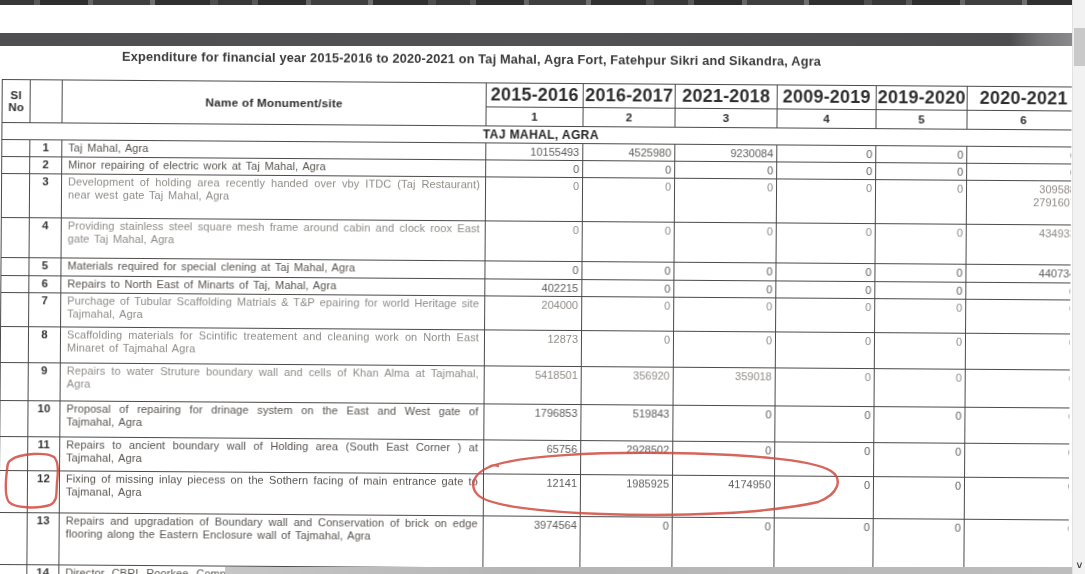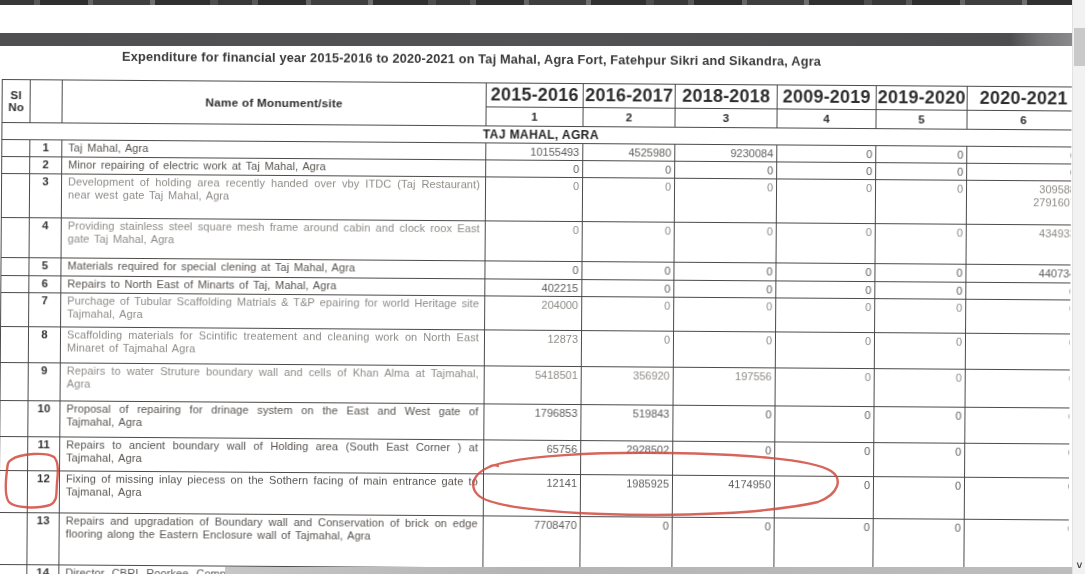--- a/index.html
+++ b/index.html
@@ -109,21 +109,21 @@
         <col style="width:91px">
         <col style="width:113px">
     </colgroup>
     <thead>
       <tr class="year-row">
         <th class="h-si" rowspan="2">SI No</th>
         <th rowspan="2"></th>
         <th class="h-name" rowspan="2">Name of Monument/site</th>
         <th>2015-2016</th>
         <th>2016-2017</th>
-        <th>2018-2018</th>
+        <th>2021-2018</th>
         <th>2009-2019</th>
         <th>2019-2020</th>
         <th>2020-2021</th>
       </tr>
       <tr class="idx-row">
         <th>1</th>
         <th>2</th>
         <th>3</th>
         <th>4</th>
         <th>5</th>
@@ -222,21 +222,21 @@
           <td class="val">0</td>
           <td class="val">0</td>
           <td class="val">0</td>
         </tr>
         <tr class="faint" style="height: 38px;">
           <td class="si"></td>
           <td class="no">9</td>
           <td class="name">Repairs to water Struture boundary wall and cells of Khan Alma at Tajmahal, Agra</td>
           <td class="val">5418501</td>
           <td class="val">356920</td>
-          <td class="val">197556</td>
+          <td class="val">359018</td>
           <td class="val">0</td>
           <td class="val">0</td>
           <td class="val">0</td>
         </tr>
         <tr style="height: 36px;">
           <td class="si"></td>
           <td class="no">10</td>
           <td class="name">Proposal of repairing for drinage system on the East and West gate of Tajmahal, Agra</td>
           <td class="val">1796853</td>
           <td class="val">519843</td>
@@ -264,21 +264,21 @@
           <td class="val">1985925</td>
           <td class="val">4174950</td>
           <td class="val">0</td>
           <td class="val">0</td>
           <td class="val">0</td>
         </tr>
         <tr style="height: 52px;">
           <td class="si"></td>
           <td class="no">13</td>
           <td class="name">Repairs and upgradation of Boundary wall and Conservation of brick on edge flooring along the Eastern Enclosure wall of Tajmahal, Agra</td>
-          <td class="val">7708470</td>
+          <td class="val">3974564</td>
           <td class="val">0</td>
           <td class="val">0</td>
           <td class="val">0</td>
           <td class="val">0</td>
           <td class="val">0</td>
         </tr>
         <tr style="height: 26px;">
           <td class="si"></td>
           <td class="no">14</td>
           <td class="name">Director, CBRI, Roorkee, Comprehensive Geotechnical and</td>

